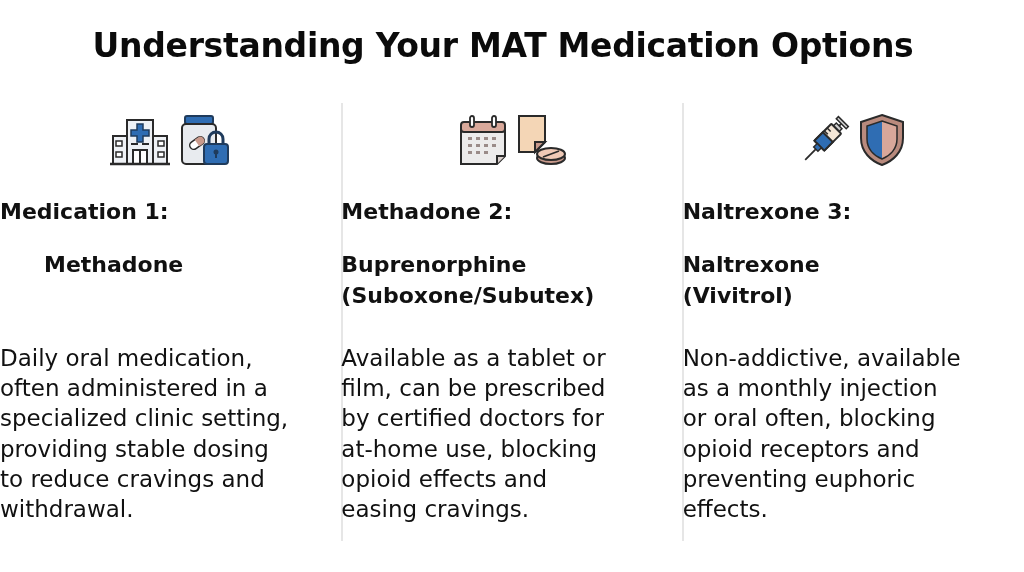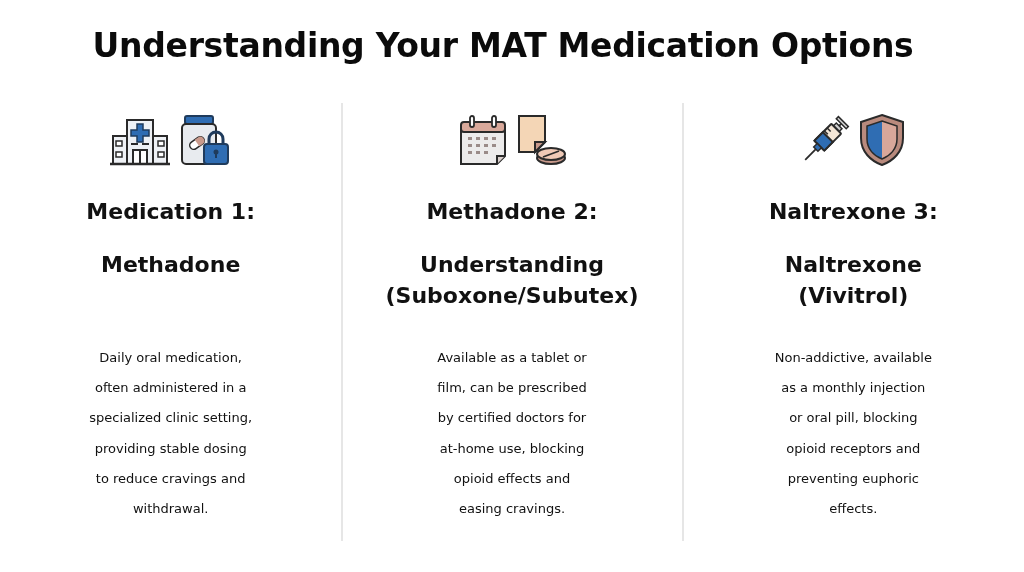--- a/index.html
+++ b/index.html
@@ -4,33 +4,33 @@
 <style>
   * { box-sizing: border-box; margin: 0; padding: 0; }
   html, body { width: 1024px; height: 572px; background: #ffffff; overflow: hidden; }
   body { font-family: "Liberation Sans", "DejaVu Sans", sans-serif; color: #111111; position: relative; }
   .title {
     position: absolute; top: 26px; left: 0; width: 1006px; text-align: center;
     font-family: "DejaVu Sans", sans-serif; font-weight: bold; font-size: 33px; letter-spacing: -0.3px;
     color: #0b0b0b;
   }
   .columns { position: absolute; top: 103px; left: 0; width: 1024px; height: 440px; display: flex; }
-  .col { width: 341.33px; height: 100%; position: relative; text-align: center; }
+  .col { width: 341.33px; height: 100%; position: relative; text-align: left; }
   .divider { position: absolute; top: 103px; width: 2px; height: 438px; background: #e6e6e6; }
   .icons { height: 70px; display: flex; justify-content: center; align-items: center; gap: 6px; margin-top: 2px; }
   .icons svg { display: block; }
   .heading {
     font-family: "DejaVu Sans", sans-serif; font-weight: bold; font-size: 22px; color: #111;
     position: absolute; left: 0; width: 100%;
   }
   .h1 { top: 96px; }
   .h2 { top: 146px; line-height: 31px; }
   .desc {
     position: absolute; top: 240px; left: 0; width: 100%;
-    font-family: "DejaVu Sans", sans-serif; font-size: 13px; line-height: 30.2px; color: #111;
+    font-family: "DejaVu Sans", sans-serif; font-size: 23px; line-height: 30.2px; color: #111;
     white-space: pre-line;
   }
 </style>
 </head>
 <body>
 
 <h1 class="title">Understanding Your MAT Medication Options</h1>
 
 <div class="divider" style="left:341px;"></div>
 <div class="divider" style="left:682px;"></div>
@@ -61,21 +61,21 @@
           <rect x="12" y="27" width="16" height="8" rx="4" fill="#ffffff" stroke="#2a2a2a" stroke-width="1.5"></rect>
           <path d="M20 27h4a4 4 0 0 1 0 8h-4z" fill="#c99a8c"></path>
         </g>
         <path d="M32 32v-5a7 7 0 0 1 14 0v5" fill="none" stroke="#1f3b5c" stroke-width="3"></path>
         <rect x="27" y="32" width="24" height="20" rx="3" fill="#2f6db3" stroke="#1f3b5c" stroke-width="2"></rect>
         <circle cx="39" cy="40" r="2.5" fill="#1f3b5c"></circle>
         <rect x="38" y="41" width="2" height="5" fill="#1f3b5c"></rect>
       </svg>
     </div>
     <div class="heading h1">Medication 1:</div>
-    <div class="heading h2" style="white-space:pre-line;">Methadone</div>
+    <div class="heading h2" style="white-space:pre-line;margin-left:44px;">Methadone</div>
     <div class="desc">Daily oral medication,
 often administered in a
 specialized clinic setting,
 providing stable dosing
 to reduce cravings and
 withdrawal.</div>
   </div>
 
   <div class="col">
     <div class="icons">
@@ -101,21 +101,21 @@
       </svg>
       <svg width="52" height="56" viewBox="0 0 52 56">
         <path d="M4 4h26v26l-10 10H4z" fill="#f4d6b6" stroke="#2a2a2a" stroke-width="2"></path>
         <path d="M20 40v-10h10z" fill="#c99a8c" stroke="#2a2a2a" stroke-width="2"></path>
         <ellipse cx="36" cy="46" rx="14" ry="6" fill="#c99a8c" stroke="#2a2a2a" stroke-width="2"></ellipse>
         <ellipse cx="36" cy="42" rx="14" ry="6" fill="#efc9b6" stroke="#2a2a2a" stroke-width="2"></ellipse>
         <line x1="28" y1="45" x2="44" y2="39" stroke="#2a2a2a" stroke-width="1.8"></line>
       </svg>
     </div>
     <div class="heading h1">Methadone 2:</div>
-    <div class="heading h2" style="white-space:pre-line;">Understanding
+    <div class="heading h2" style="white-space:pre-line;">Buprenorphine
 (Suboxone/Subutex)</div>
     <div class="desc">Available as a tablet or
 film, can be prescribed
 by certified doctors for
 at-home use, blocking
 opioid effects and
 easing cravings.</div>
   </div>
 
   <div class="col">
@@ -138,19 +138,19 @@
         <path d="M25 9 L10 14 V27 C10 37 17 44 25 47 Z" fill="#2f6db3"></path>
         <path d="M25 9 L40 14 V27 C40 37 33 44 25 47 Z" fill="#d8a79a"></path>
         <path d="M25 9 L40 14 V27 C40 37 33 44 25 47 C17 44 10 37 10 27 V14 Z" fill="none" stroke="#2a2a2a" stroke-width="1.5"></path>
       </svg>
     </div>
     <div class="heading h1">Naltrexone 3:</div>
     <div class="heading h2" style="white-space:pre-line;">Naltrexone
 (Vivitrol)</div>
     <div class="desc">Non-addictive, available
 as a monthly injection
-or oral pill, blocking
+or oral often, blocking
 opioid receptors and
 preventing euphoric
 effects.</div>
   </div>
 
 </div>
 
 </body></html>

